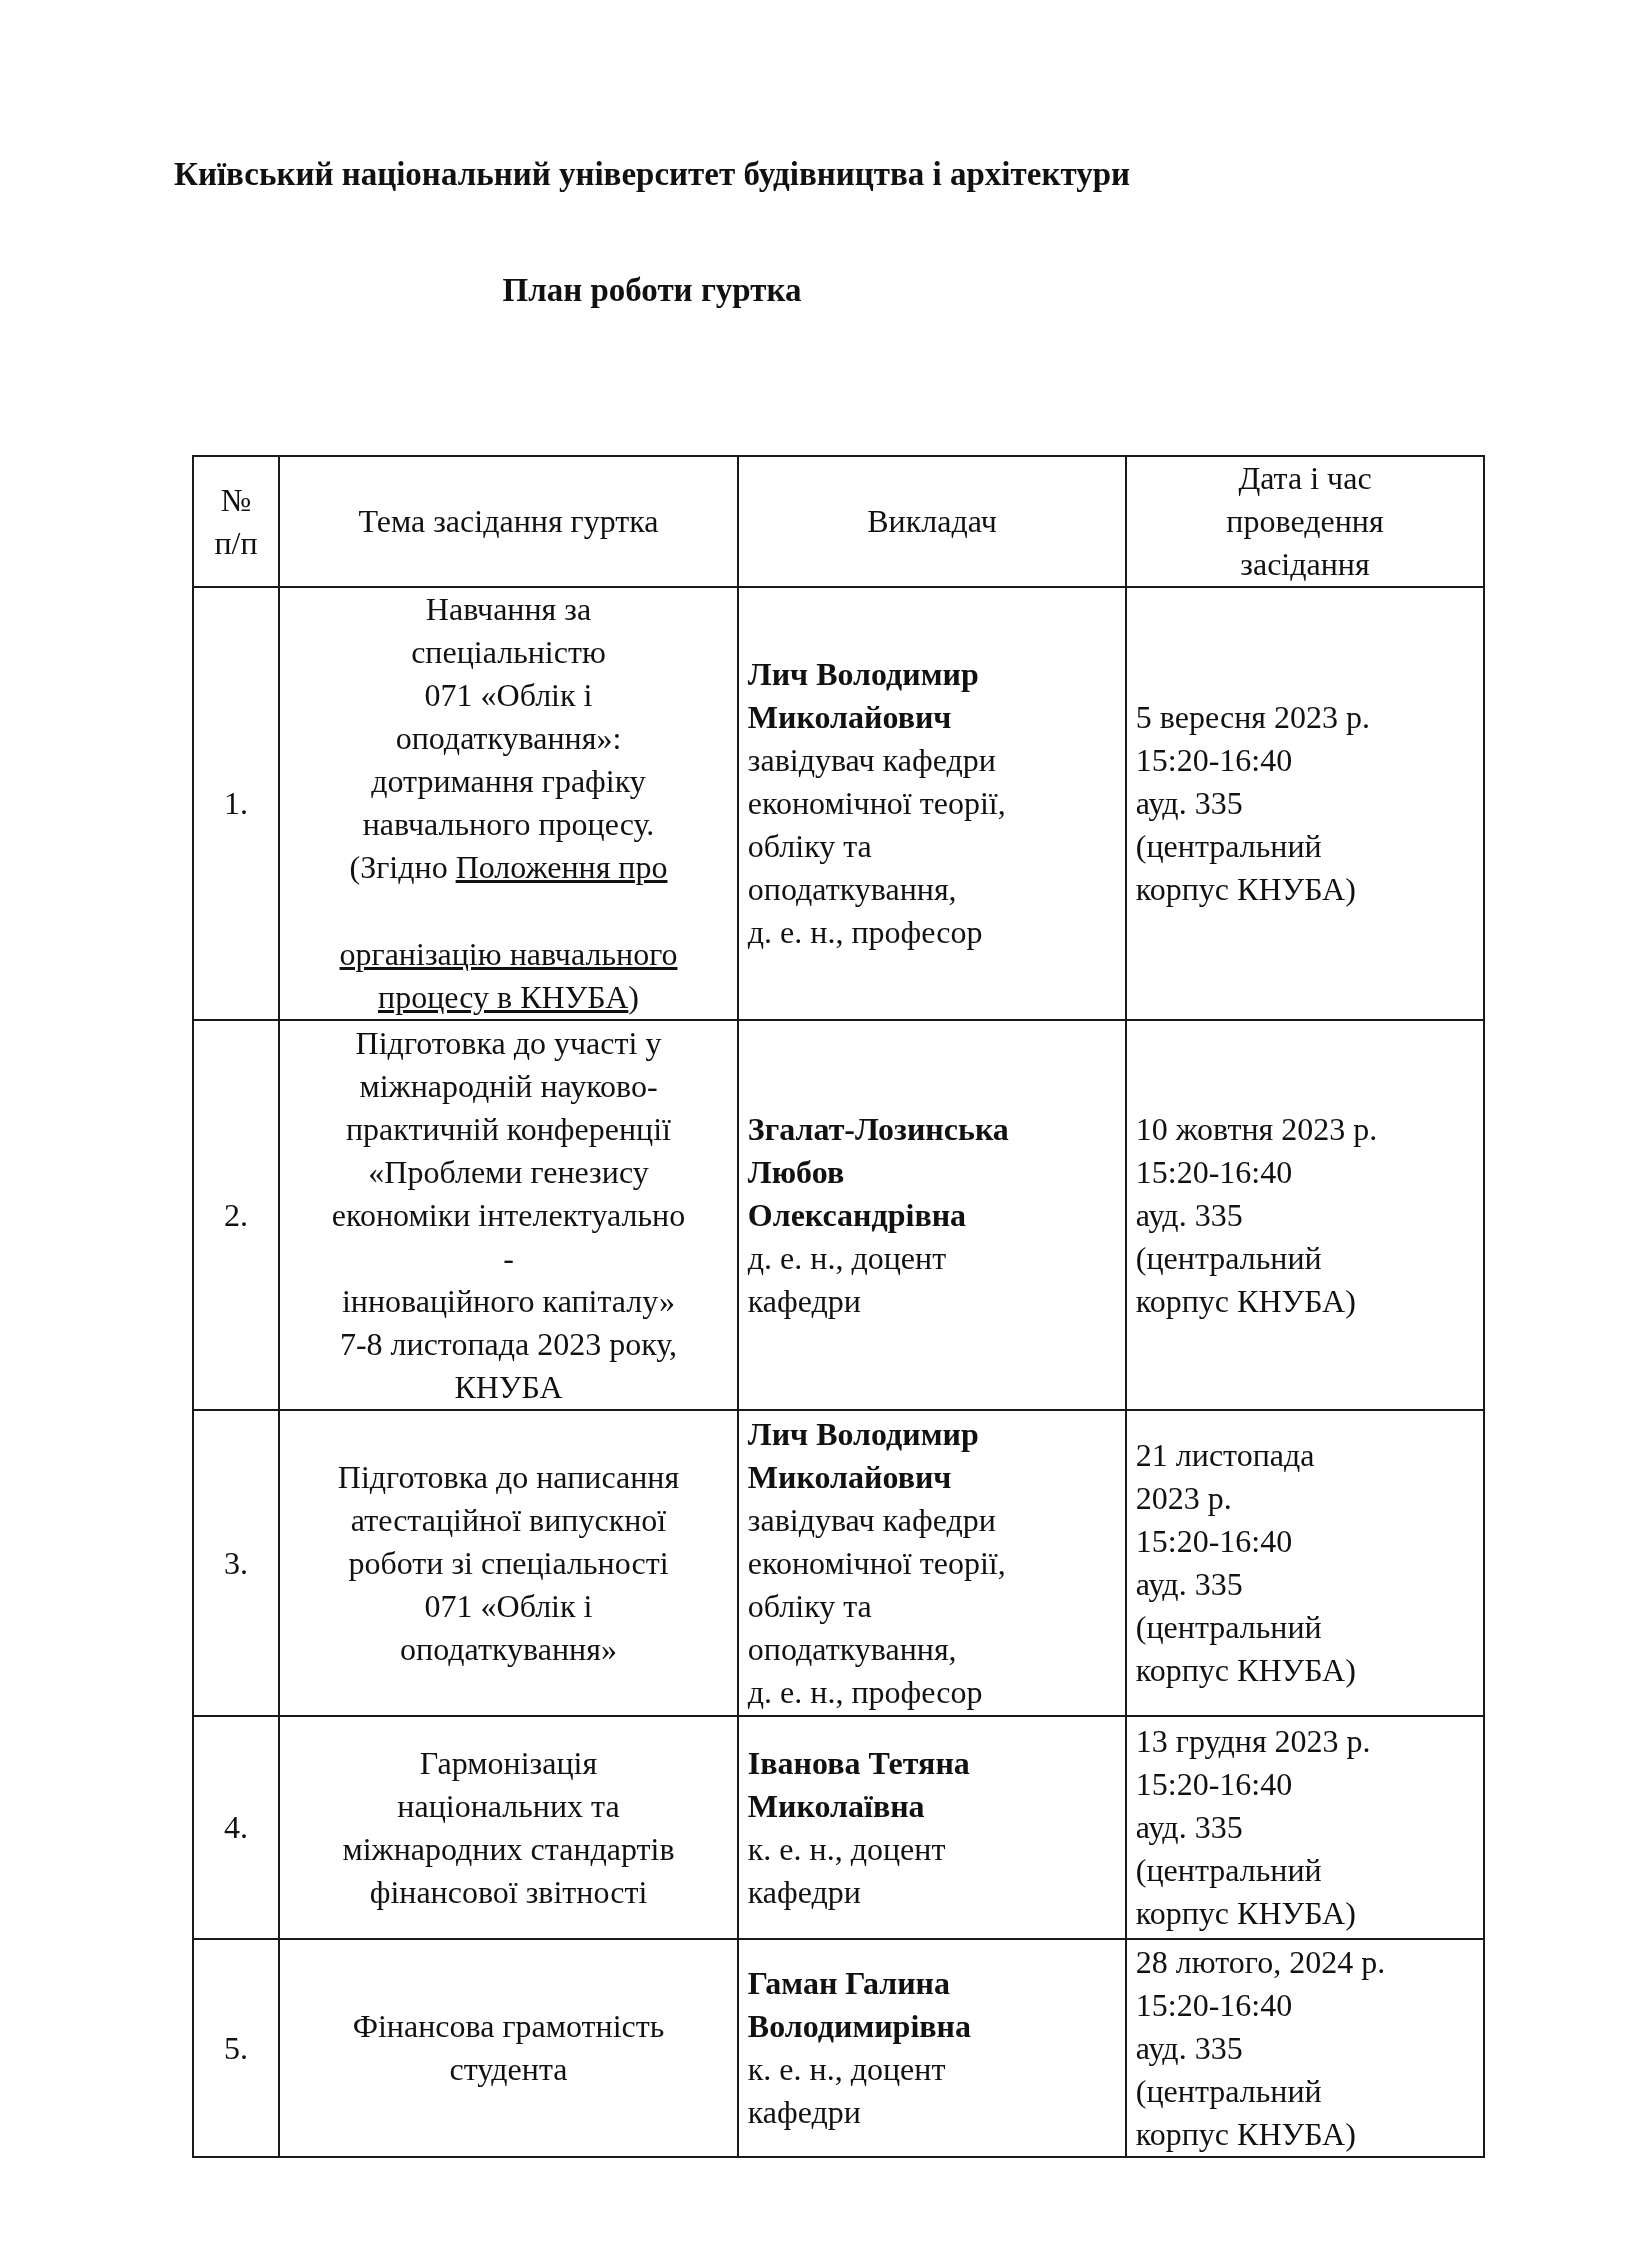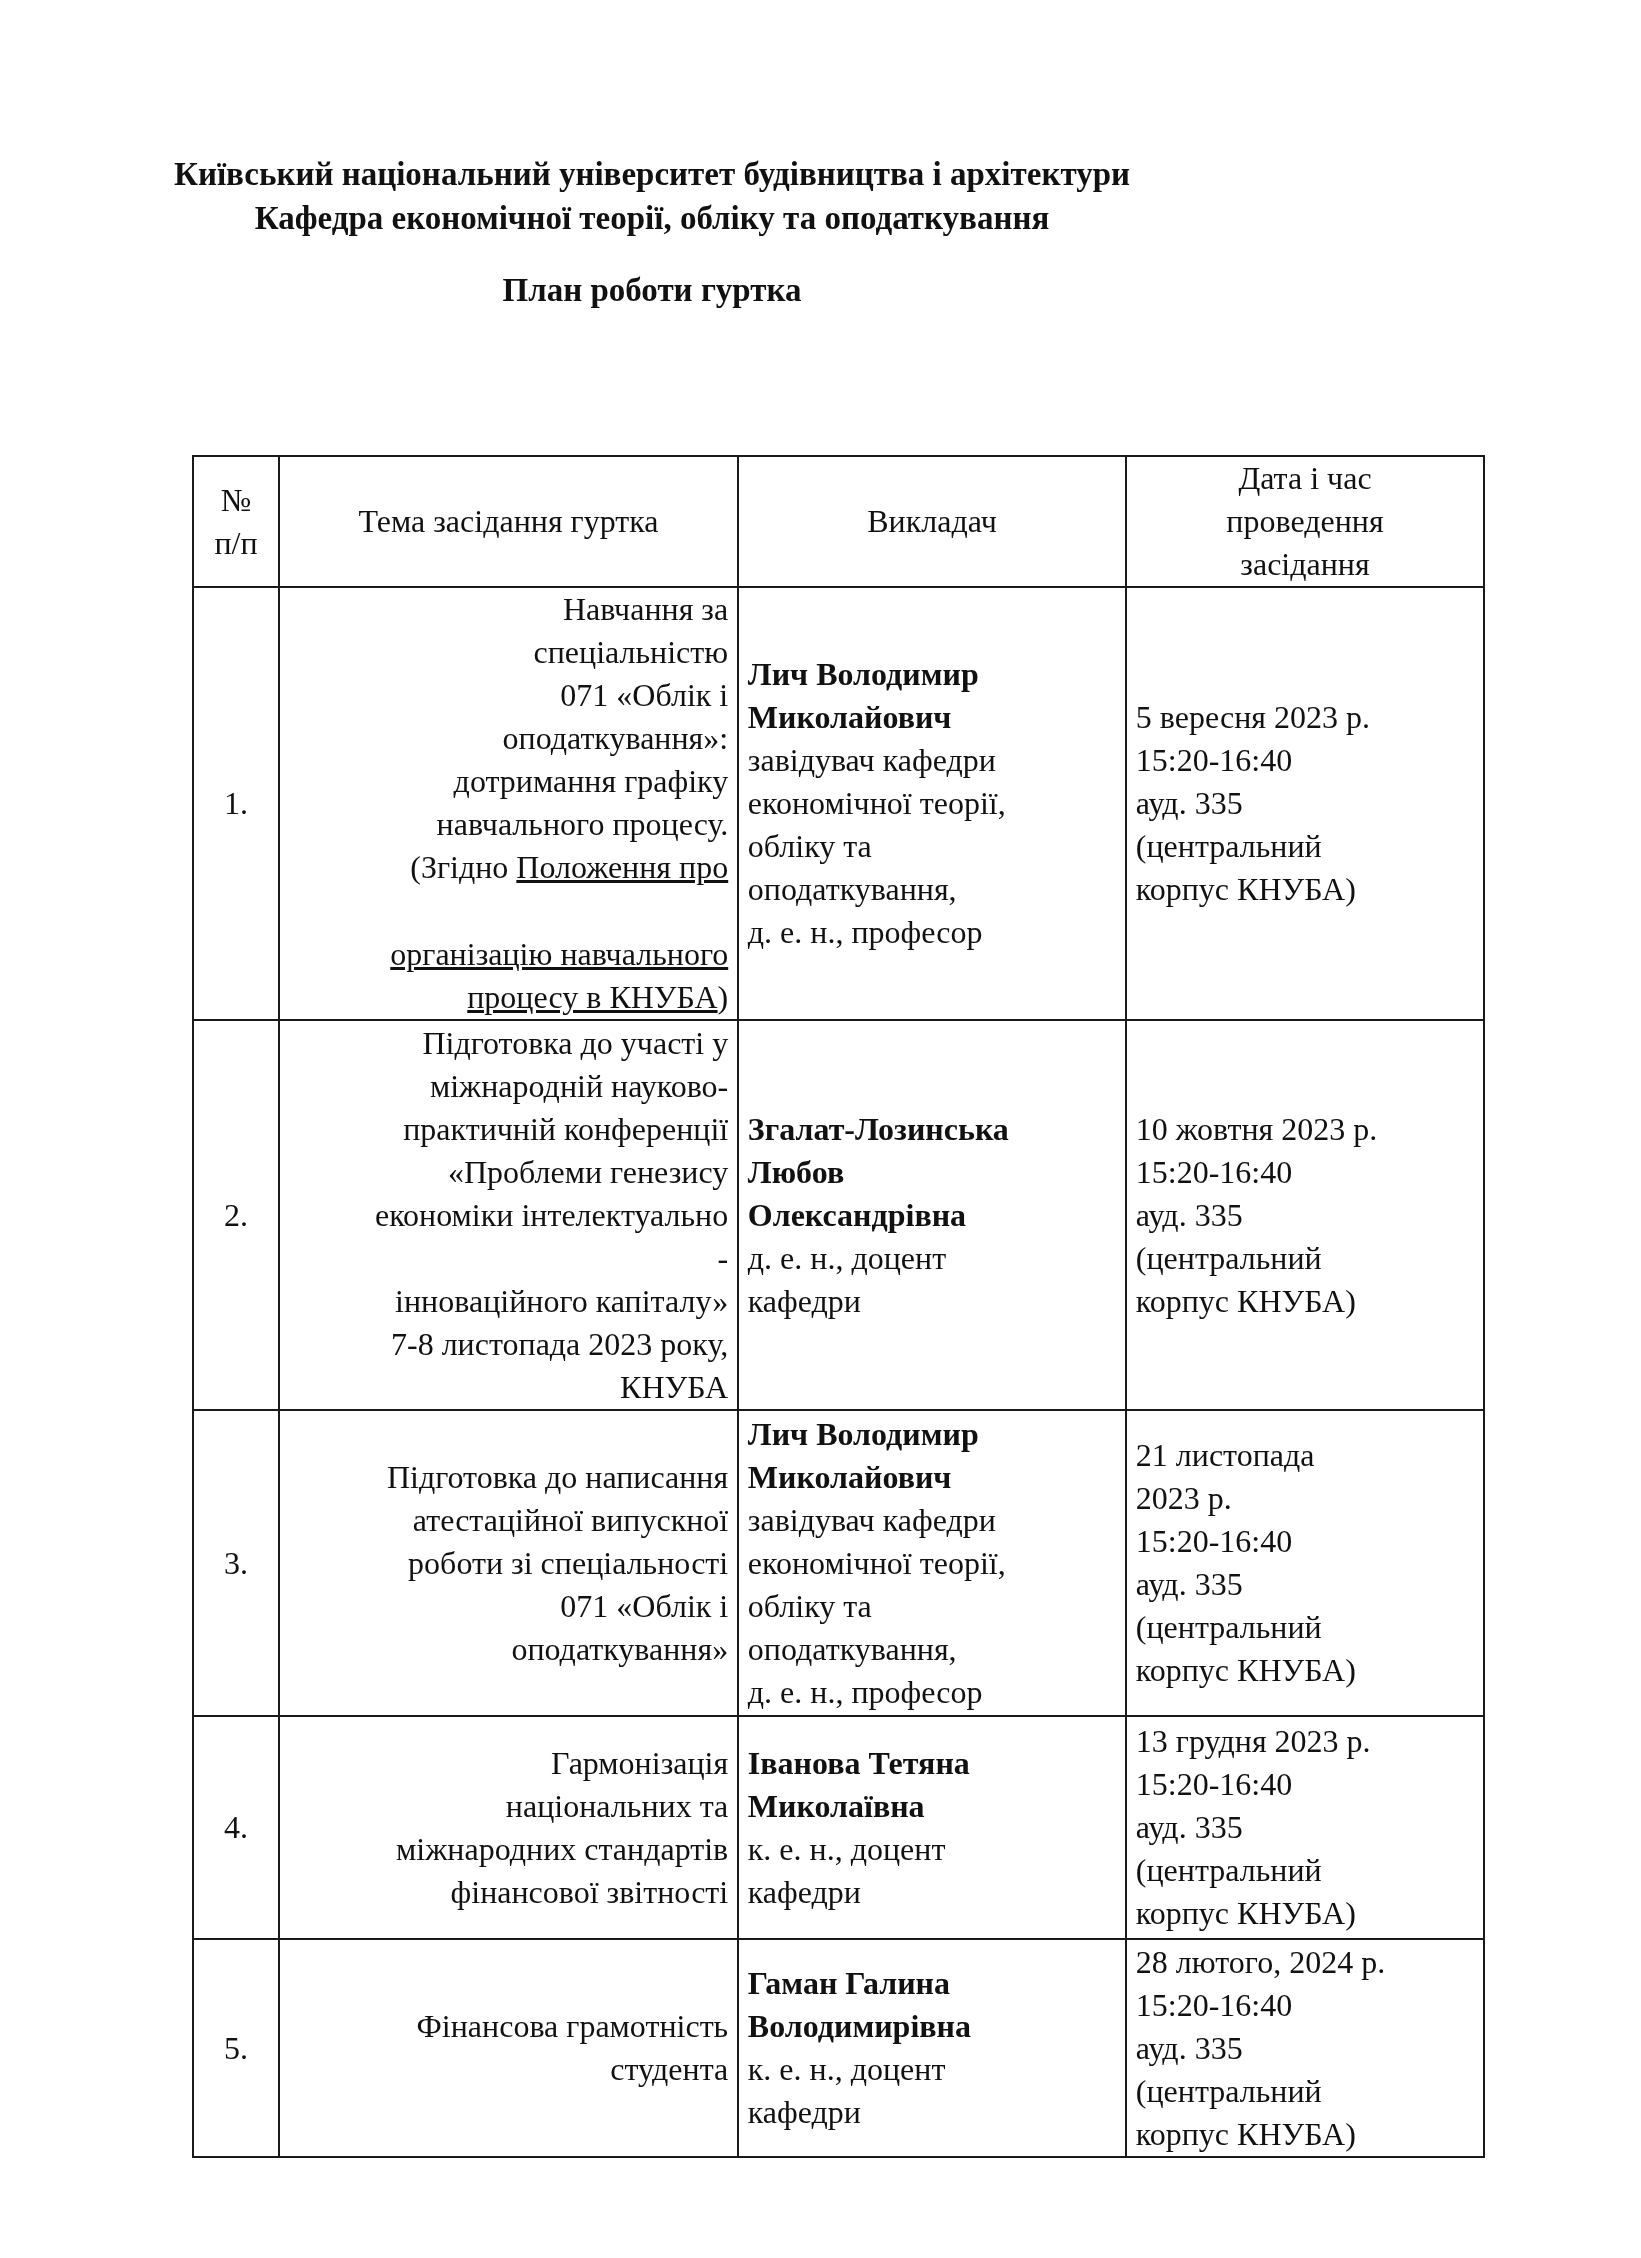--- a/index.html
+++ b/index.html
@@ -22,40 +22,39 @@
     table.plan-table td, table.plan-table th {
       border: 2.2px solid #1a1a1a; padding: 0 8.8px; vertical-align: middle;
       font-weight: normal;
     }
     col.c1 { width: 86px; }
     col.c2 { width: 459px; }
     col.c3 { width: 388px; }
     col.c4 { width: 358px; }
     th { text-align: center; }
     td.num { text-align: center; padding: 0; }
-    td.topic { text-align: right; }
+    td.topic { text-align: center; }
     td.teacher { text-align: left; }
     td.date { text-align: left; padding: 0 3.5px; }
     .name { font-weight: bold; display: block; }
     .line { display: block; }
     .ul { text-decoration: underline; margin-top: 44px; }
     tr.h { height: 131px; }
     tr.r1 { height: 389px; }
     tr.r2 { height: 390px; }
     tr.r3 { height: 306px; }
     tr.r4 { height: 223px; }
     tr.r5 { height: 218px; }
     td.top { vertical-align: top; }
   </style>
 </head>
 <body>
 
 <div class="header-block org">
   <div>Київський національний університет будівництва і архітектури</div>
-  <div>Кафедра економічної теорії, обліку та оподаткування</div>
 </div>
 
 <div class="header-block plan">
   <div>План роботи гуртка</div>
 </div>
 
 <table class="plan-table">
   <colgroup>
       <col class="c1">
       <col class="c2">

